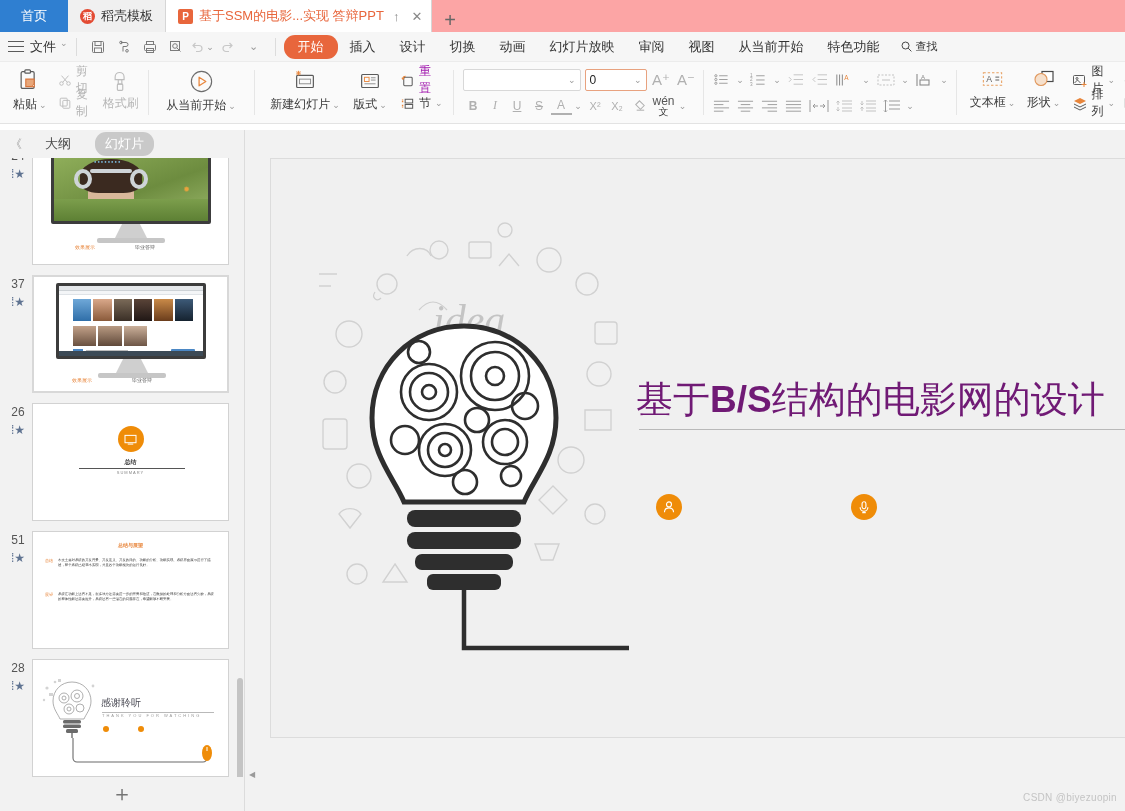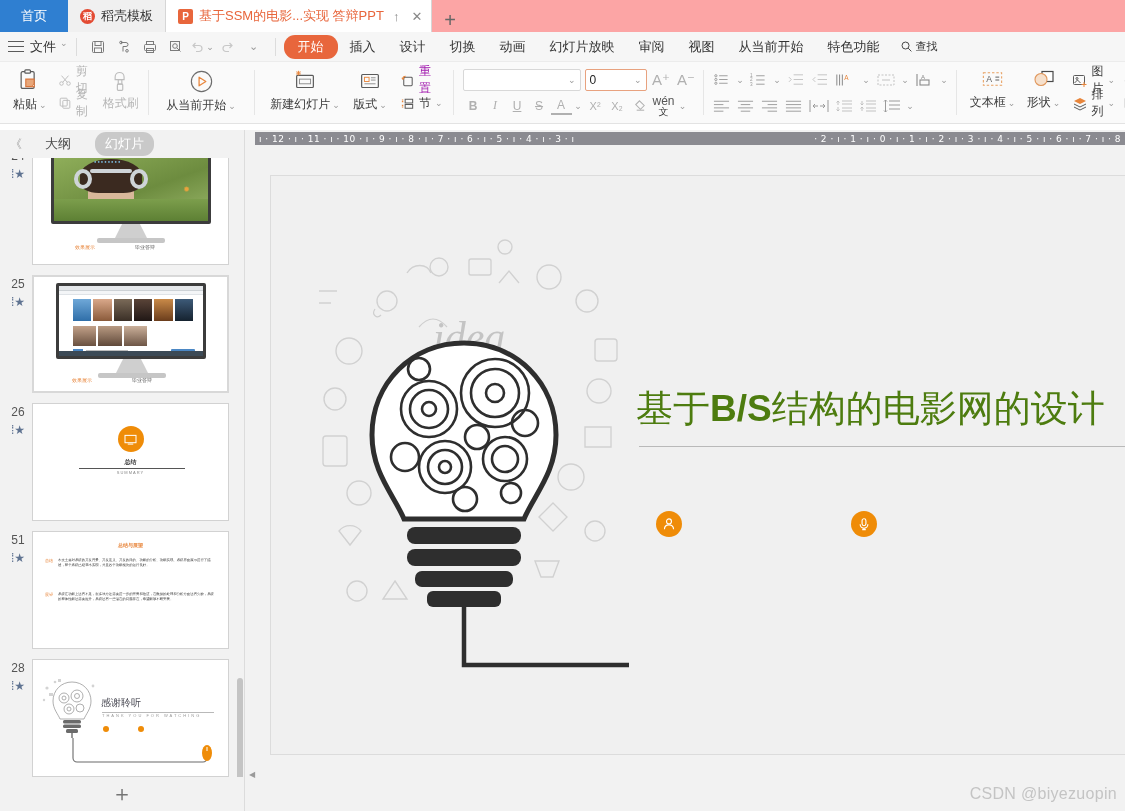--- a/index.html
+++ b/index.html
@@ -129,41 +129,41 @@
     display: flex; align-items: center; justify-content: space-between;
     padding: 0 4px; width: 100%; letter-spacing: 0.5px; white-space: nowrap; overflow: hidden;
     font-family: "DejaVu Sans", sans-serif;
   }
   .canvaswrap { flex: 1; position: relative; overflow: hidden; background: #f2f2f2;}
   .slide {
     position: absolute; left: 25px; top: 28px; width: 880px; height: 580px;
     background: #f0f0f0; border: 1px solid #dcdcdc;
   }
   .slide-title {
-    position: absolute; left: 365px; top: 208px;
-    font-size: 37px; color: #4d7c0f; white-space: nowrap;
+    position: absolute; left: 365px; top: 216px;
+    font-size: 37px; color: #701a75; white-space: nowrap;
     font-family: "Liberation Serif", "DejaVu Serif", serif;
   }
   .slide-title b { font-family: "Liberation Sans", sans-serif; font-weight: bold; }
   .title-rule { position: absolute; left: 368px; top: 270px; width: 560px; height: 1px; background: #b9b9b9;}
   .circ-icon {
     position: absolute; width: 26px; height: 26px; border-radius: 50%; background: #ef8c08;
     display: flex; align-items: center; justify-content: center;
   }
   .statusbar {
     height: 31px; background: #f2f2f2; border-top: 1px solid #dcdcdc;
     display: flex; align-items: center; padding: 0 10px; gap: 7px; font-size: 12px; color: #666;
   }
   .notesicon { width: 15px; height: 13px; border: 1px solid #7e7e7e; display: flex;
     flex-direction: column; justify-content: center; gap: 1.5px; padding: 0 2px; }
   .notesicon i { height: 1px; background: #7e7e7e; display: block; }
   .hscroll { position: absolute; left: 0; right: 0; bottom: 31px; height: 12px; background: #f2f2f2;
     display: flex; align-items: center; }
   .hscroll .arrow { font-size: 8px; color: #9a9a9a; padding: 0 4px; }
-  .watermark { position: absolute; right: 8px; bottom: 8px; font-size: 16px; color: #c4c4c4; letter-spacing: 0.3px; }
+  .watermark { position: absolute; right: 8px; bottom: 8px; font-size: 10px; color: #c4c4c4; letter-spacing: 0.3px; }
 </style>
 </head>
 <body>
 
 <div id="app">
 
   <div class="tabbar">
     <div class="tab home">
       <span>首页</span>
     </div>
@@ -626,21 +626,21 @@
             </div>
             <div style="position:absolute;left:82px;top:76px;width:32px;height:14px;background:#cfcfcf;clip-path:polygon(22% 0,78% 0,100% 100%,0 100%)"></div>
             <div style="position:absolute;left:64px;top:90px;width:68px;height:5px;background:#c6c6c6;border-radius:2px"></div>
             <div style="position:absolute;left:42px;bottom:14px;font-size:5px;color:#e8863c">效果展示</div>
             <div style="position:absolute;left:102px;bottom:14px;font-size:5px;color:#555">毕业答辩</div>
           </div>
         </div>
 
         <div class="thumbrow">
           <div class="tmeta">
-            <span class="tnum">25</span>
+            <span class="tnum">37</span>
             <span class="tstar">⁞★</span>
           </div>
           <div class="tframe selected">
             <div style="position:absolute;left:22px;top:6px;width:150px;height:76px;background:#fff;border:3px solid #3c3c3c;border-radius:2px;overflow:hidden">
               <div style="height:5px;background:#e4e7ea;border-bottom:1px solid #cdd2d6"></div>
               <div style="height:4px;background:#f3f5f7;border-bottom:1px solid #dfe3e7"></div>
               <div style="position:absolute;left:14px;top:13px;width:120px;height:22px;display:flex;gap:2px">
                 <div style="flex:1;background:linear-gradient(#6fa8d8,#2f6ea8)"></div>
                 <div style="flex:1;background:linear-gradient(#d9a88a,#8a5a3a)"></div>
                 <div style="flex:1;background:linear-gradient(#7a6a58,#3a2f26)"></div>
@@ -745,26 +745,20 @@
           </div>
         </div>
 
         <div class="lpscroll"></div>
       </div>
 
       <div class="addslide">＋</div>
     </div>
 
     <div class="stage">
-      <div class="ruler">
-        <div class="rulerbar">
-          <span>ı · 12 · ı · 11 · ı · 10 · ı · 9 · ı · 8 · ı · 7 · ı · 6 · ı · 5 · ı · 4 · ı · 3 · ı</span>
-          <span>· 2 · ı · 1 · ı · 0 · ı · 1 · ı · 2 · ı · 3 · ı · 4 · ı · 5 · ı · 6 · ı · 7 · ı · 8</span>
-        </div>
-      </div>
 
       <div class="canvaswrap">
         <div class="slide">
 
           <svg width="330" height="440" viewBox="0 0 330 440" style="position:absolute;left:28px;top:55px">
             <g stroke="#d0d0d0" stroke-width="1.4" fill="none" opacity="0.95">
               <circle cx="50" cy="120" r="13"></circle>
                 <circle cx="36" cy="168" r="11"></circle>
               <rect x="24" y="205" width="24" height="30" rx="3"></rect>
               <circle cx="60" cy="262" r="12"></circle>

